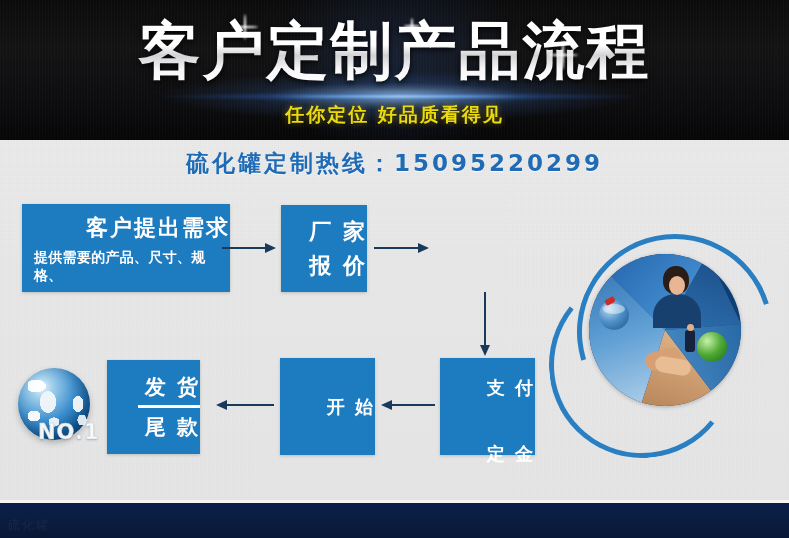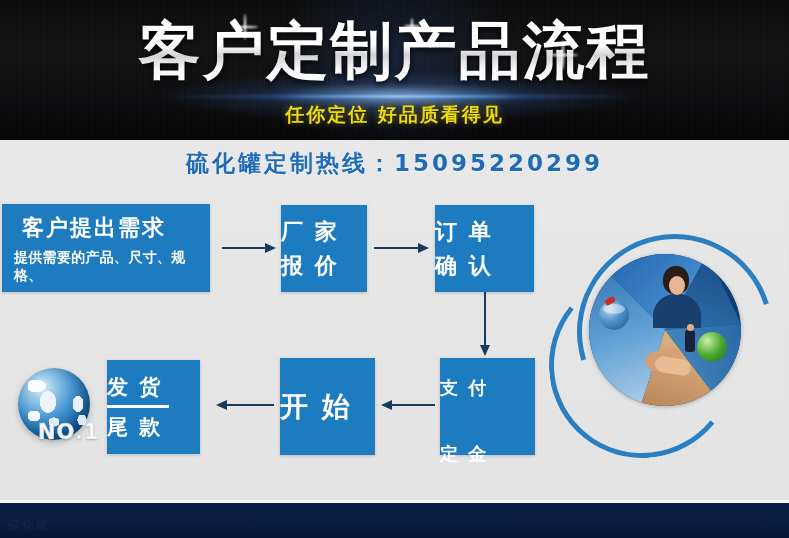--- a/index.html
+++ b/index.html
@@ -64,41 +64,41 @@
   #hotline {
     position:absolute; left:0; top:143px; width:789px; height:40px;
     display:flex; align-items:center; justify-content:center;
     font-size:23px; font-weight:bold; letter-spacing:3px; color:#1f6bb5;
     text-shadow:0 1px 0 rgba(255,255,255,0.85);
   }
 
   
   .fbox {
     position:absolute; background:#1d7bc0; color:#fff;
-    display:flex; flex-direction:column; align-items:flex-start; justify-content:center;
+    display:flex; flex-direction:column; align-items:flex-end; justify-content:center;
     box-shadow:0 1px 3px rgba(0,0,0,0.18);
   }
   .fbox .btitle { font-weight:bold; letter-spacing:2px; }
   .fbox .bsub { font-size:14px; line-height:18px; letter-spacing:0.3px; font-weight:bold; }
 
-  #box-request { left:2px; top:204px; width:208px; height:88px; align-items:flex-start; padding:9px 0 0 12px; justify-content:flex-start; }
+  #box-request { left:22px; top:204px; width:208px; height:88px; align-items:flex-end; padding:9px 0 0 12px; justify-content:flex-start; }
   #box-request .btitle { font-size:22px; margin:0 0 5px 8px; }
   #box-request .bsub { text-align:left; }
 
   #box-quote   { left:281px; top:205px; width:86px; height:87px; }
   #box-quote .btitle { font-size:22px; line-height:34px; }
 
   #box-confirm { left:435px; top:205px; width:99px; height:87px; }
   #box-confirm .btitle { font-size:22px; line-height:34px; }
 
   #box-deposit { left:440px; top:358px; width:95px; height:97px; }
   #box-deposit .btitle { font-size:18px; line-height:38px;margin-top:28px; }
 
   #box-produce { left:280px; top:358px; width:95px; height:97px; }
-  #box-produce .btitle { font-size:28px; line-height:38px; }
+  #box-produce .btitle { font-size:18px; line-height:38px; }
 
   #box-ship    { left:107px; top:360px; width:93px; height:94px; }
   #box-ship .btitle { font-size:21px; line-height:32px; }
   #ship-divider { width:62px; height:3px; background:#ffffff; margin:2px 0 3px 0; }
 
   
   .arrow-h { position:absolute; height:10px; }
   .arrow-h .shaft { position:absolute; top:4px; height:2px; background:#1a3a5c; }
   .arrow-h .head  { position:absolute; top:0; width:0; height:0; border-top:5px solid transparent; border-bottom:5px solid transparent; }
   .arrow-h.right .shaft { left:0; right:9px; }
@@ -215,24 +215,20 @@
     <div class="bsub">
       <div>提供需要的产品、尺寸、规格、</div>
     </div>
   </div>
 
   <div class="fbox" id="box-quote">
     <div class="btitle">厂 家</div>
     <div class="btitle">报 价</div>
   </div>
 
-  <div class="fbox" id="box-confirm">
-    <div class="btitle">订 单</div>
-    <div class="btitle">确 认</div>
-  </div>
 
   <div class="fbox" id="box-deposit">
     <div class="btitle">支 付</div>
     <div class="btitle">定 金</div>
   </div>
 
   <div class="fbox" id="box-produce">
     <div class="btitle">开 始</div>
   </div>
 

